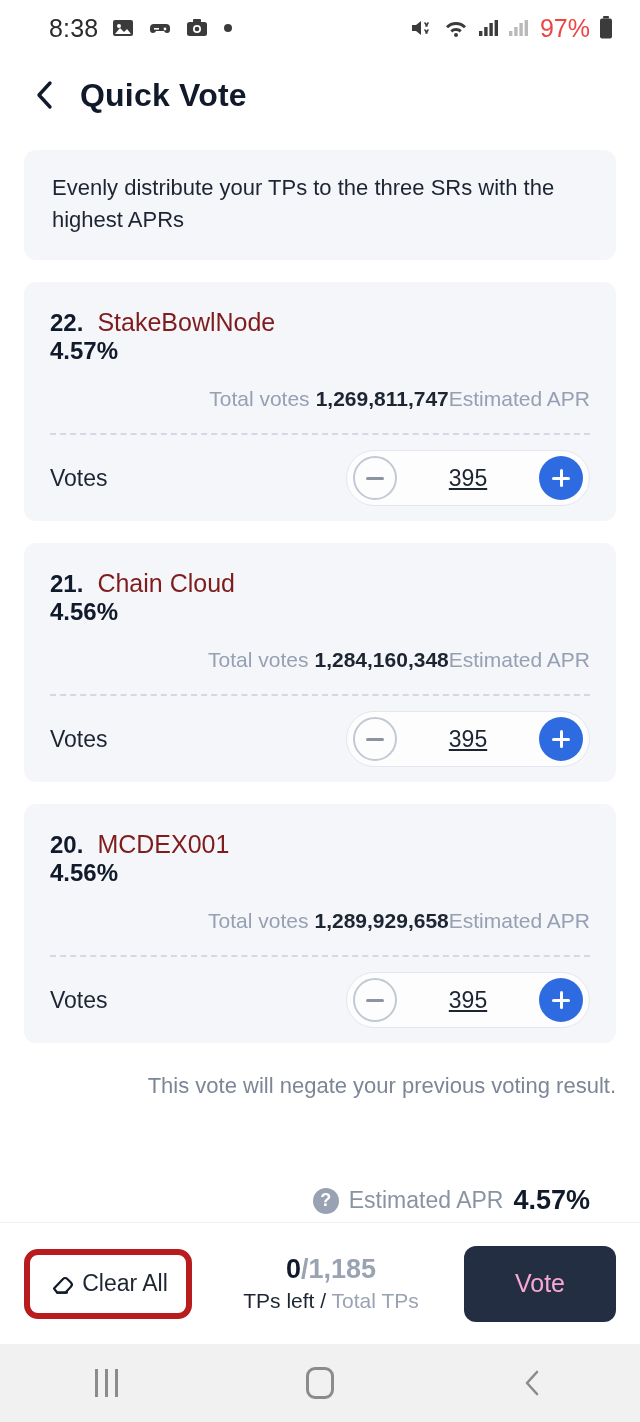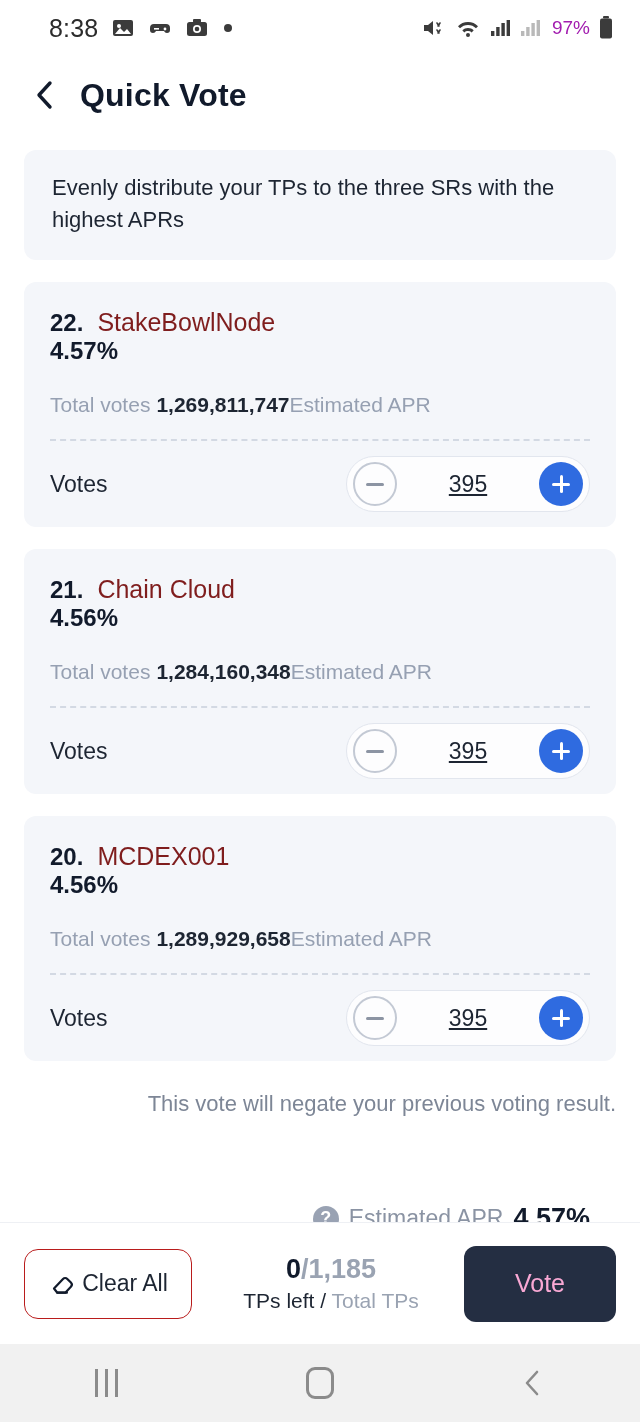--- a/index.html
+++ b/index.html
@@ -19,21 +19,21 @@
   
   .statusbar {
     height: 56px; flex: 0 0 56px;
     display: flex; align-items: center; justify-content: space-between;
     padding: 0 26px 0 49px;
     color: #2b2b2b;
   }
   .sb-left { display: flex; align-items: center; gap: 13px; }
   .sb-time { font-size: 25px; letter-spacing: .2px; color: #2c2c2c; }
   .sb-right { display: flex; align-items: center; gap: 8px; }
-  .sb-battery-text { font-size: 19px; color: #a21caf; margin-left: 3px; }
+  .sb-battery-text { font-size: 25px; color: #ef4444; margin-left: 3px; }
   .ic { display: block; }
 
   
   .header {
     height: 78px; flex: 0 0 78px;
     display: flex; align-items: center;
     padding: 0 22px;
   }
   .back-btn {
     width: 46px; height: 46px;
@@ -64,22 +64,22 @@
   }
   .card-row1 {
     display: flex; align-items: baseline;  flex-direction: column;
   }
   .sr-name-wrap { display: flex; align-items: baseline; }
   .sr-rank { font-size: 24px; font-weight: bold; color: #111a2b; }
   .sr-name { font-size: 25px; color: #7f1d1d; margin-left: 14px; }
   .sr-apr { font-size: 24px; font-weight: bold; color: #111a2b; }
 
   .card-row2 {
-    display: flex; align-items: baseline; justify-content: flex-start;
-    margin-top: 28px;
+    display: flex; align-items: baseline; justify-content: flex-end;
+    margin-top: 22px;
   }
   .tv-wrap { font-size: 21px; color: #96a0b2; }
   .tv-val { color: #1d2532; font-weight: bold; margin-left: 6px; }
   .apr-label { font-size: 21px; color: #96a0b2; }
 
   .divider {
     margin-top: 22px;
     border-top: 2px dashed #d3d9e3;
     height: 0;
   }
@@ -136,21 +136,21 @@
   
   .actionbar {
     flex: 0 0 122px;
     border-top: 1px solid #eef0f4;
     display: flex; align-items: center; justify-content: space-between;
     padding: 0 24px;
     background: #ffffff;
   }
   .clear-btn {
     width: 168px; height: 70px;
-    border: 1px solid #b91c1c; border-radius: 14px;
+    border: 6px solid #b91c1c; border-radius: 14px;
     background: #ffffff;
     display: flex; align-items: center; justify-content: center;
     gap: 4px; cursor: pointer;
   }
   .clear-label { font-size: 23px; color: #1d2532; }
 
   .tps-block { text-align: center; flex: 0 0 auto; margin-left: 6px; }
   .tps-nums { font-size: 27px; font-weight: bold; color: #111a2b; line-height: 34px; }
   .tps-nums .muted { color: #9aa3b2; }
   .tps-caption { font-size: 21px; color: #1d2532; line-height: 30px; }

